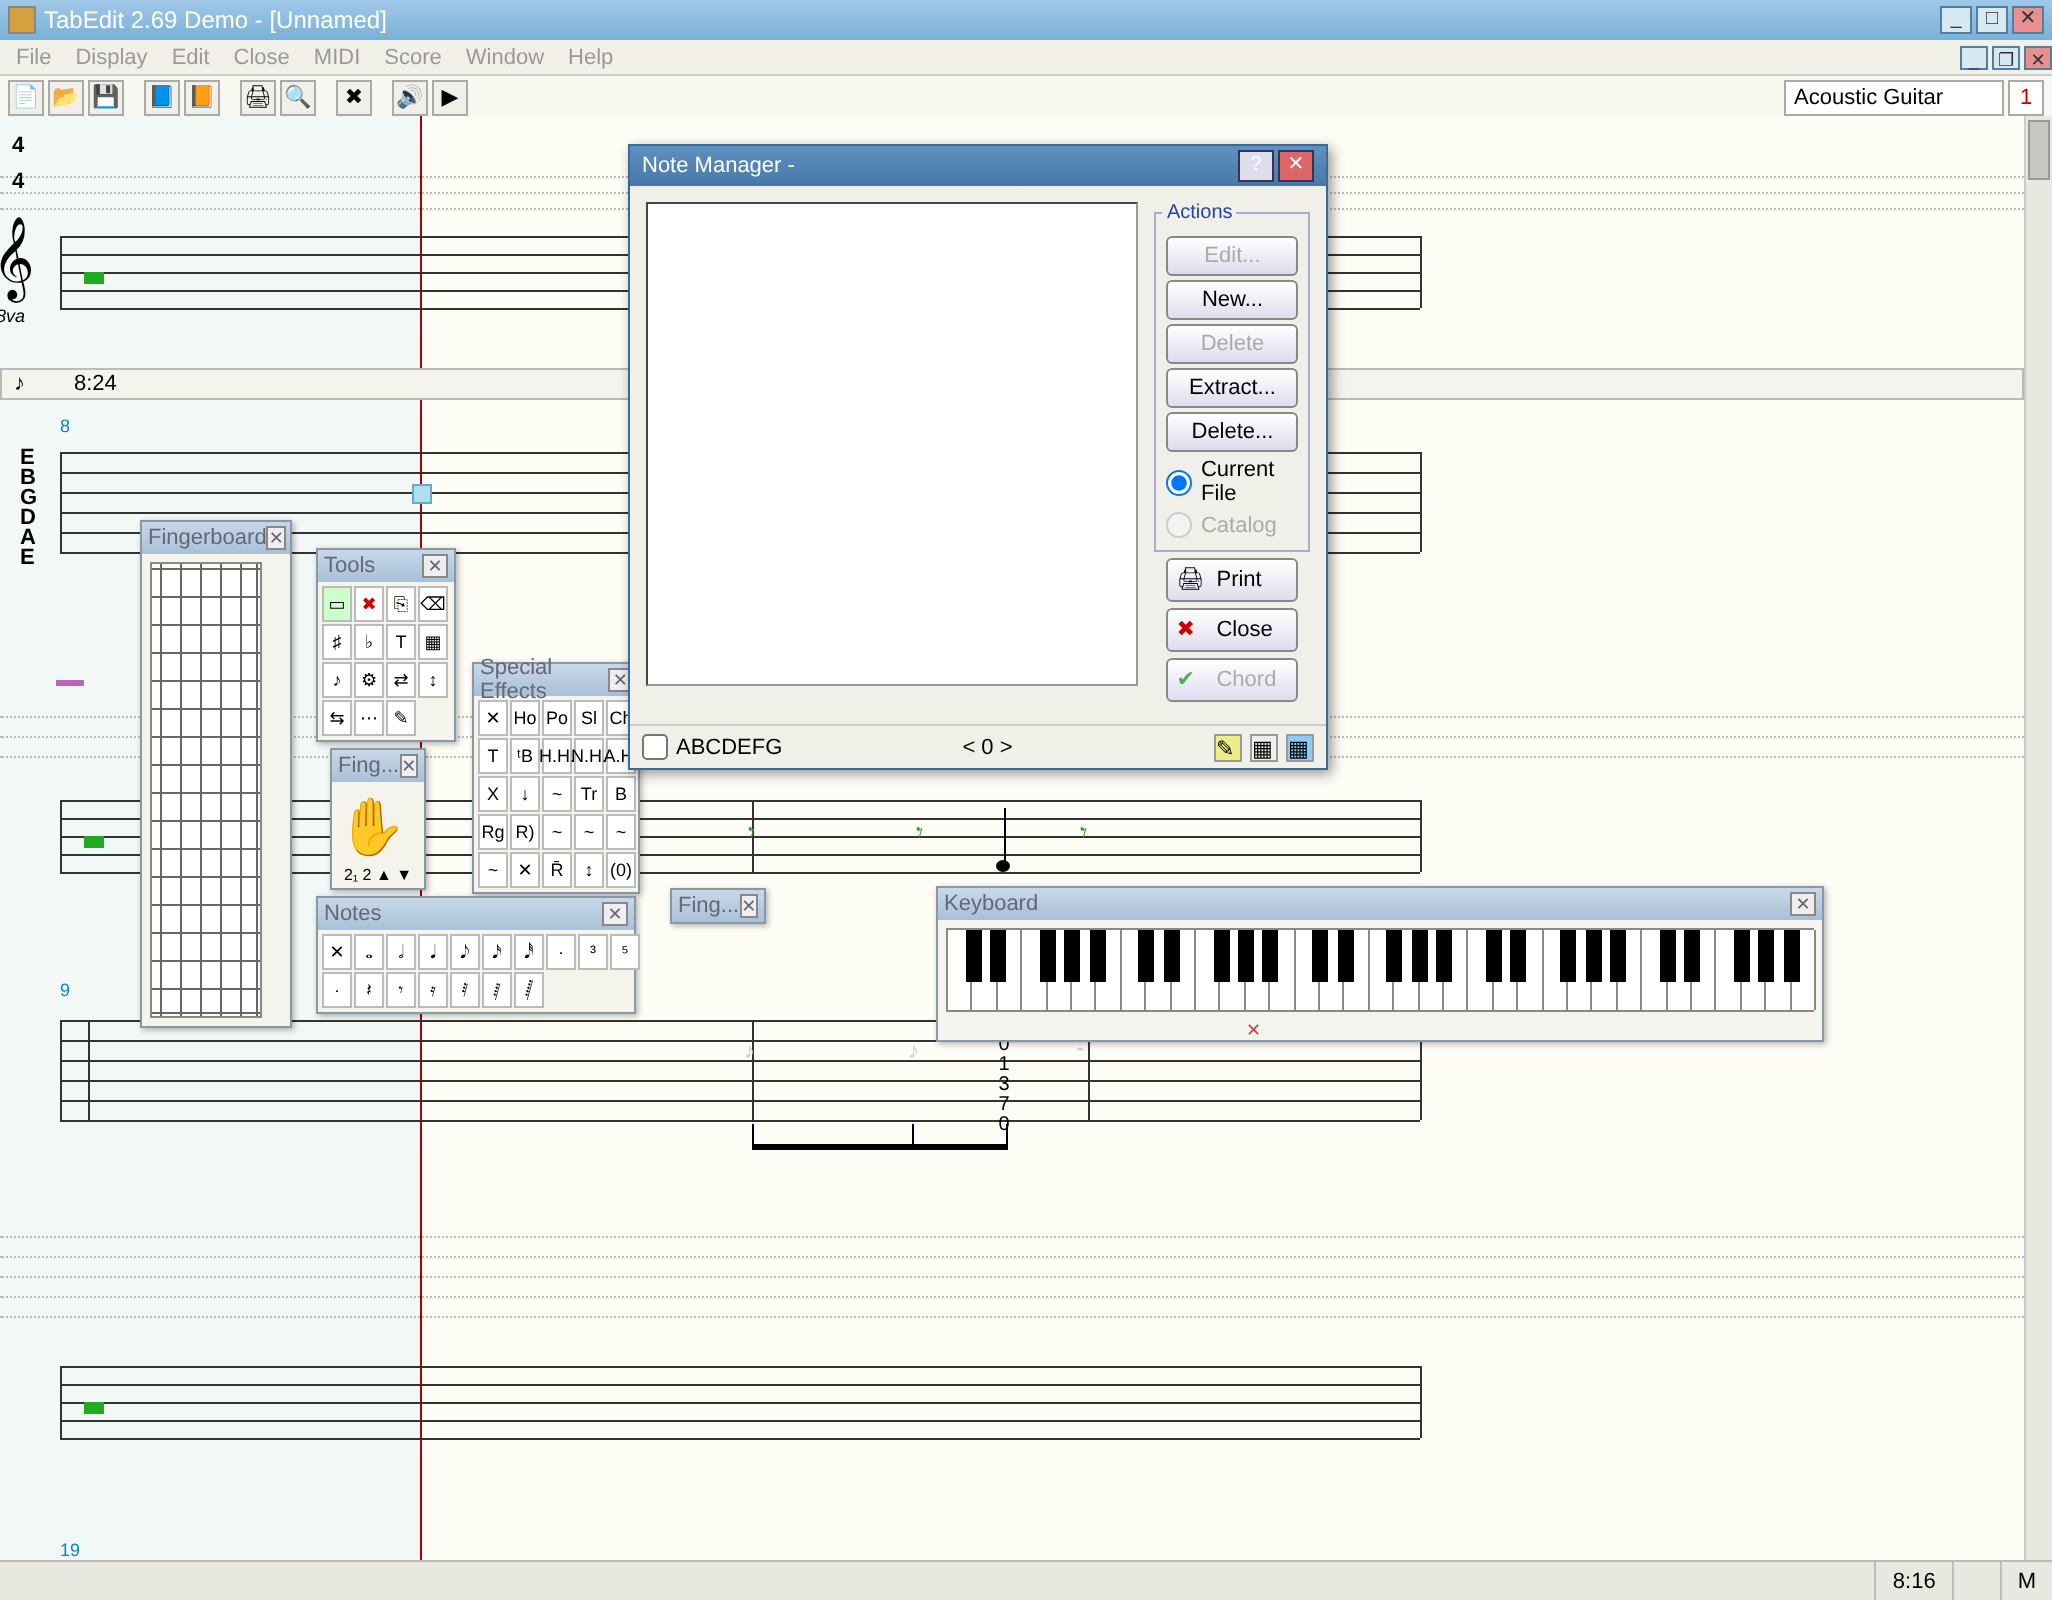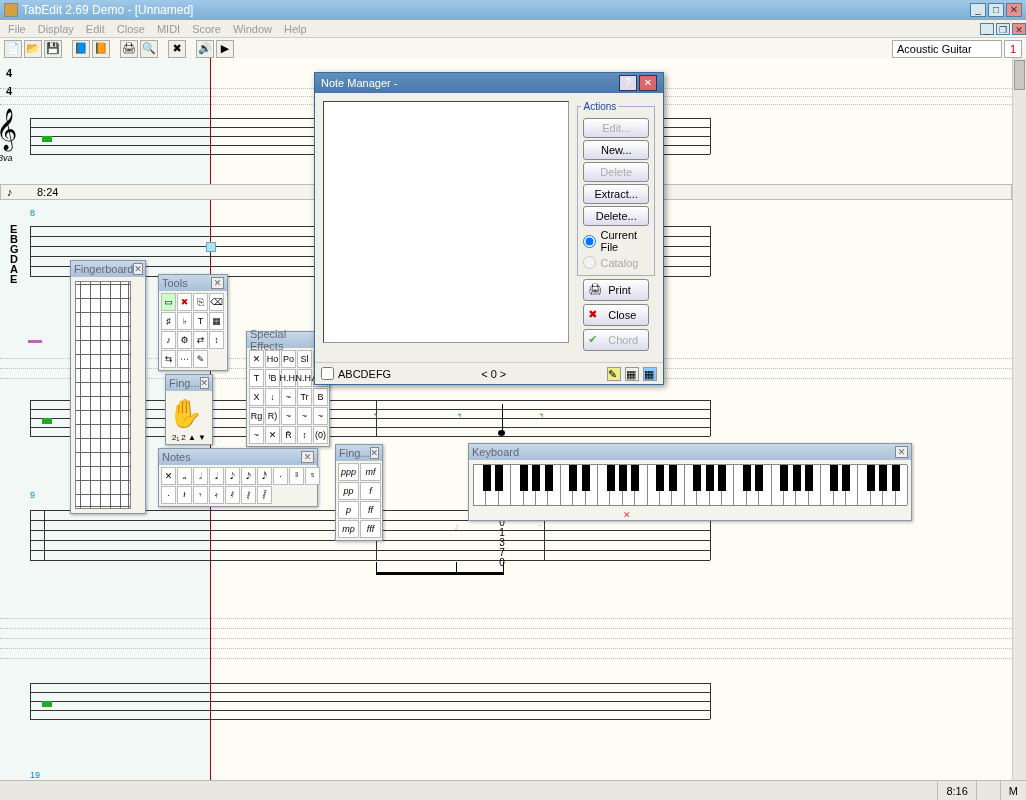--- a/index.html
+++ b/index.html
@@ -337,21 +337,21 @@
   <div class="phead">
       <span>Fing...</span>
       <div class="pclose">✕</div>
     </div>
   <div class="pbody" style="text-align:center">
     <div class="hand">✋</div>
     <div style="font-size:8px">2₁ 2 ▲ ▼</div>
   </div>
 </div>
 
-<div class="palette" style="left:246px;top:331px;width:84px">
+<div class="palette" style="left:236px;top:331px;width:84px">
   <div class="phead">
       <span>Special Effects</span>
       <div class="pclose">✕</div>
     </div>
   <div class="pbody">
       <div class="pgrid" style="grid-template-columns:repeat(5,15px)">
     <div class="pcell">✕</div>
     <div class="pcell">Ho</div>
     <div class="pcell">Po</div>
     <div class="pcell">Sl</div>
@@ -405,32 +405,20 @@
     <div class="pcell">𝅁</div>
     <div class="pcell">𝅂</div>
   </div>
     </div>
 </div>
 
 <div class="palette" style="left:335px;top:444px;width:48px">
   <div class="phead">
       <span>Fing...</span>
       <div class="pclose">✕</div>
-    </div>
-  <div class="pbody">
-      <div class="pgrid" style="grid-template-columns:repeat(2,21px)">
-    <div class="pcell" style="width:21px;font-style:italic">ppp</div>
-    <div class="pcell" style="width:21px;font-style:italic">mf</div>
-    <div class="pcell" style="width:21px;font-style:italic">pp</div>
-    <div class="pcell" style="width:21px;font-style:italic">f</div>
-    <div class="pcell" style="width:21px;font-style:italic">p</div>
-    <div class="pcell" style="width:21px;font-style:italic">ff</div>
-    <div class="pcell" style="width:21px;font-style:italic">mp</div>
-    <div class="pcell" style="width:21px;font-style:italic">fff</div>
-  </div>
     </div>
 </div>
 
 <div class="palette" style="left:468px;top:443px;width:444px">
   <div class="phead">
       <span>Keyboard</span>
       <div class="pclose">✕</div>
     </div>
   <div class="pbody" style="padding-bottom:12px;position:relative">
     <div class="keyboard" id="kbd">

